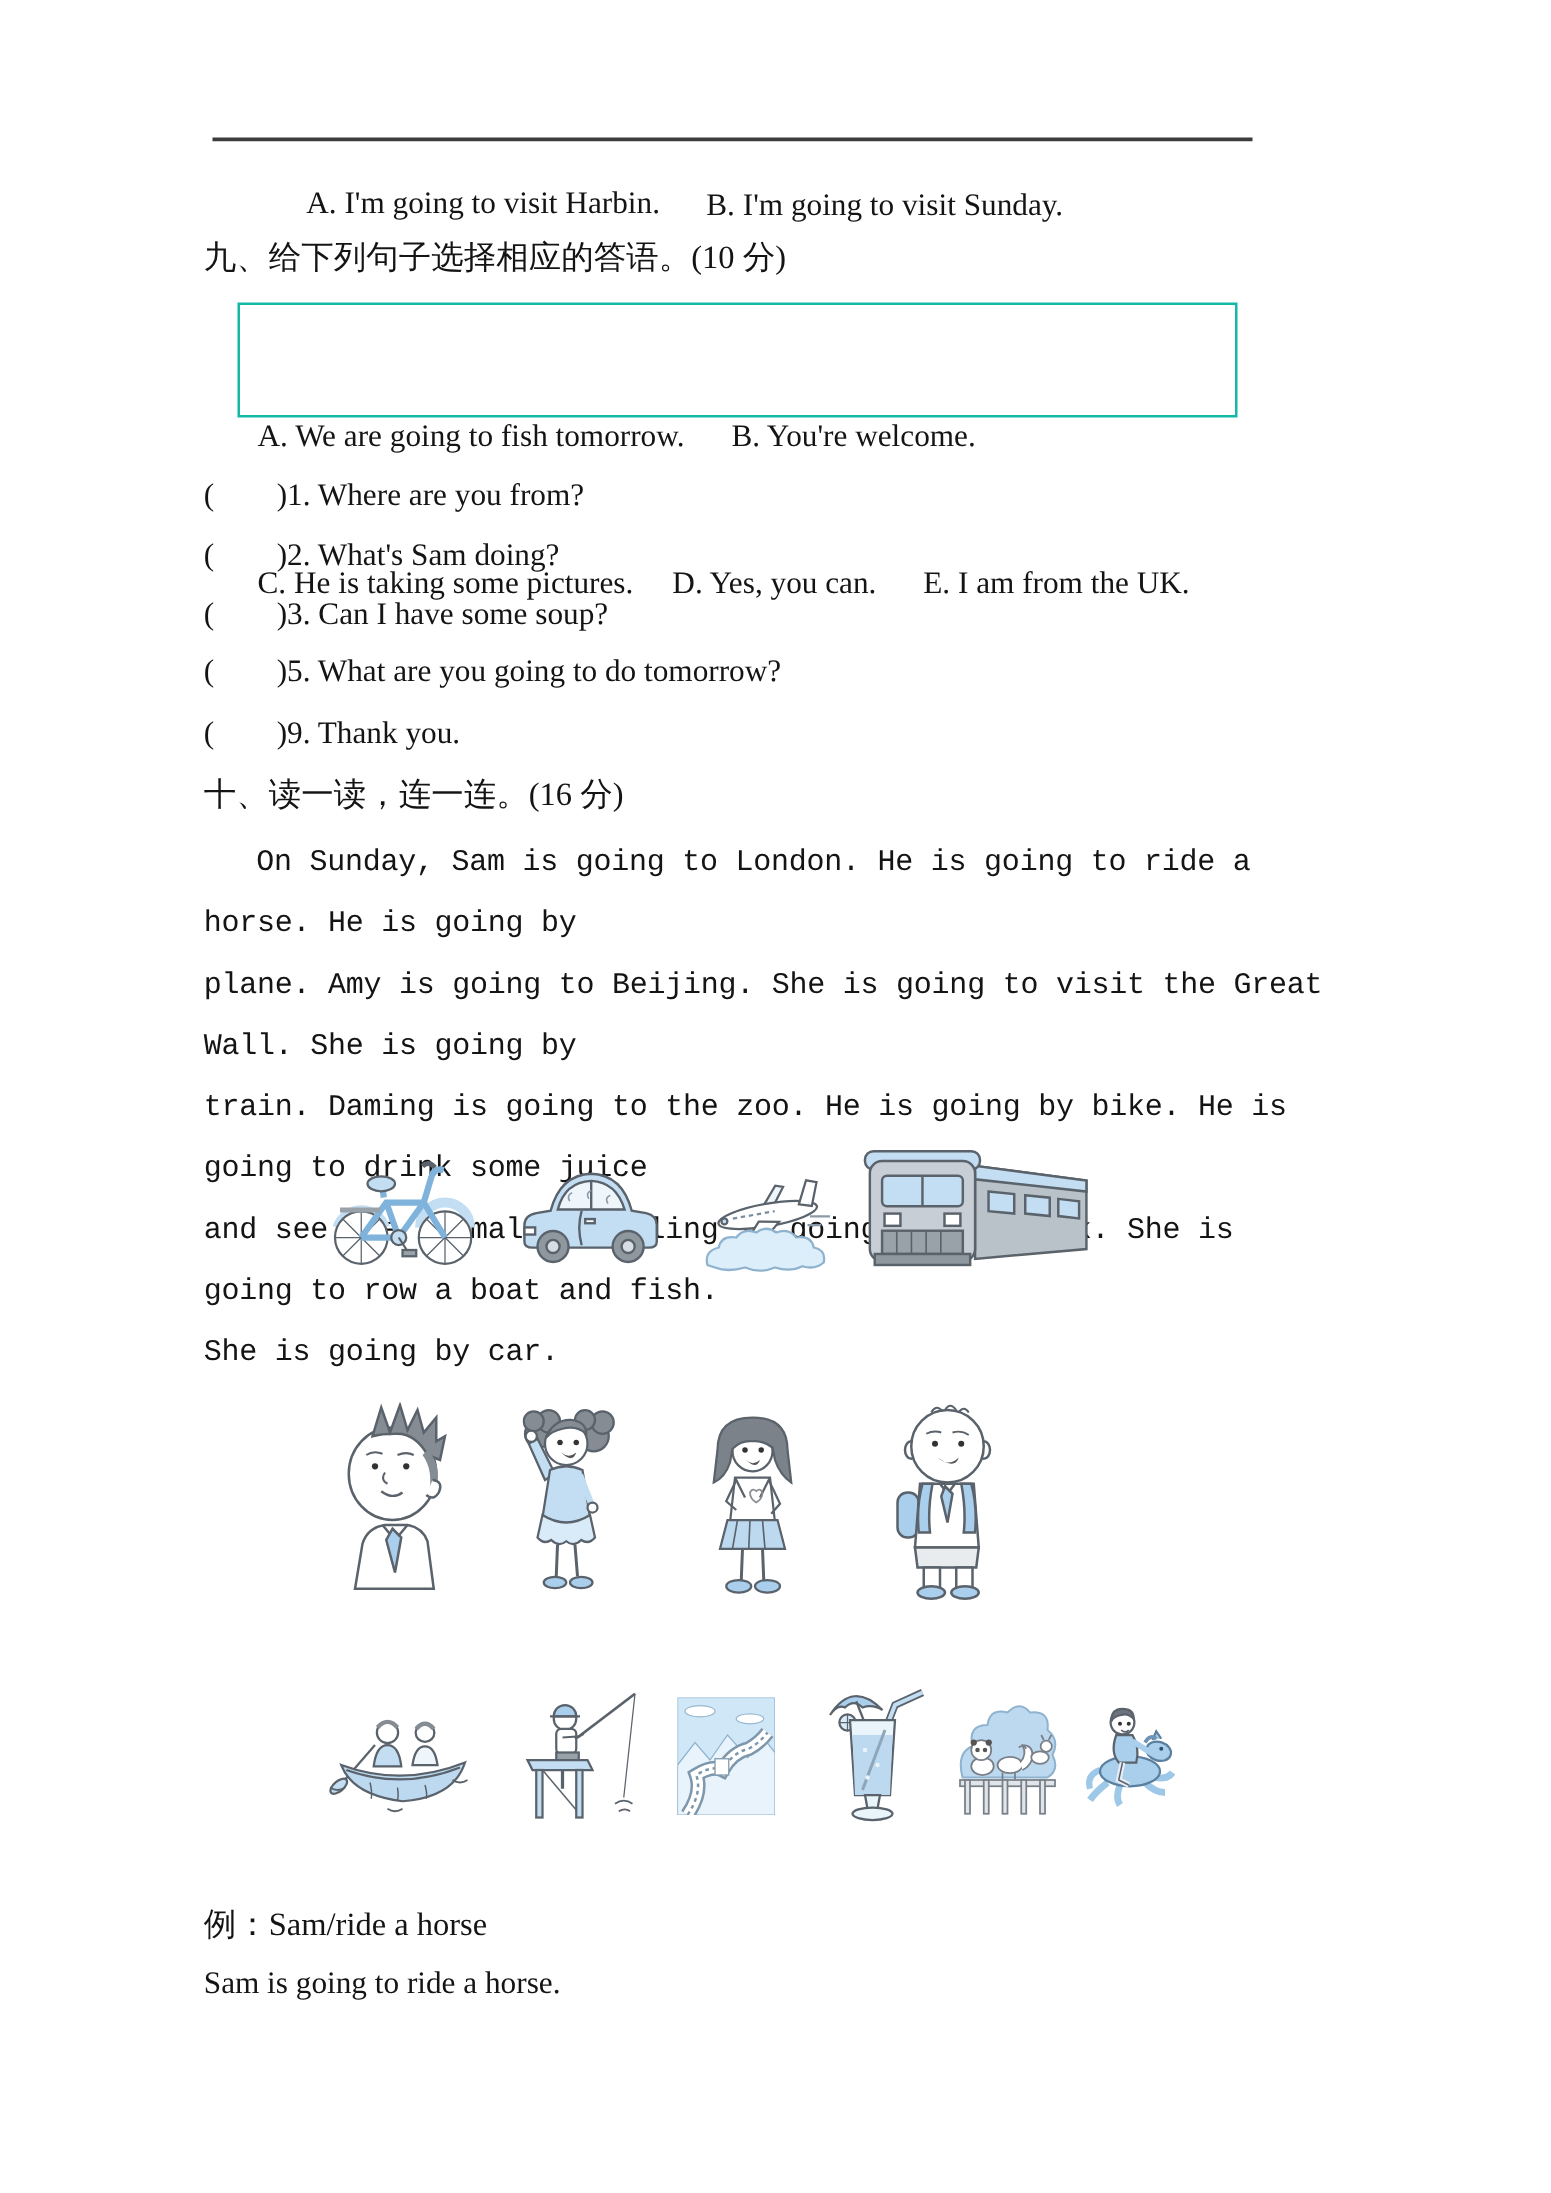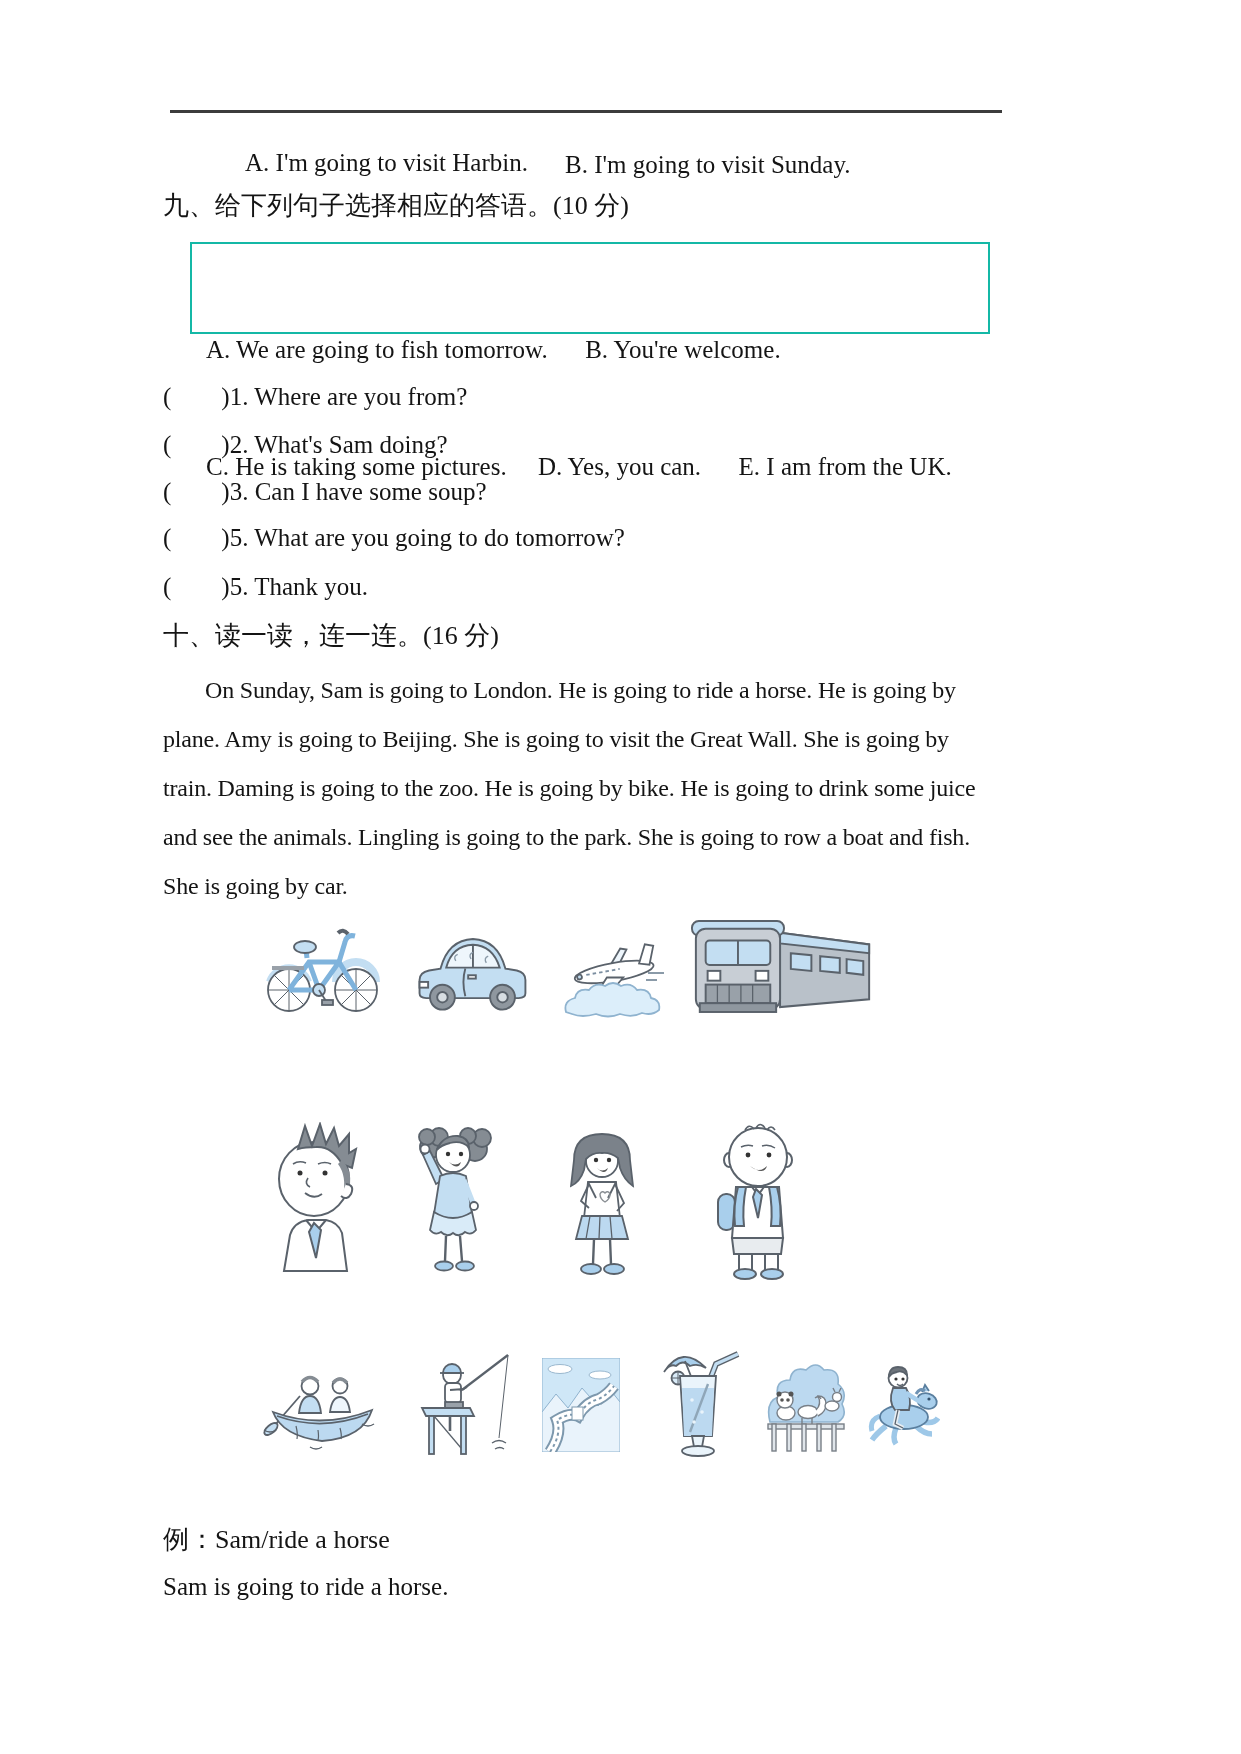--- a/index.html
+++ b/index.html
@@ -4,21 +4,21 @@
 <style>
   html,body{margin:0;padding:0;background:#e9e9e9;}
   .page{position:relative;width:1241px;height:1754px;background:#ffffff;margin:0 auto;
         font-family:"Liberation Serif","DejaVu Serif",serif;color:#141414;overflow:hidden;}
   .t{position:absolute;font-size:25px;white-space:pre;line-height:1.2;}
   .zh{font-size:26px;}
   .rule{position:absolute;left:170px;top:110px;width:832px;height:3px;background:#3c3c3c;}
   .abox{position:absolute;left:190px;top:242px;width:800px;height:92px;border:2px solid #14b8a6;
         box-sizing:border-box;padding:8px 0 0 14px;font-size:25px;line-height:39px;white-space:pre;}
   .passage{position:absolute;left:163px;top:666px;width:900px;font-size:24px;line-height:49px;
-           letter-spacing:-0.2px;}
+           letter-spacing:-0.2px;font-family:Liberation Mono, monospace;}
   .passage .ln:first-child{text-indent:42px;}
   .img{position:absolute;}
   .img svg{display:block;width:100%;height:100%;}
 </style>
 </head>
 <body>
 
 <div class="page">
 
   <div class="rule"></div>
@@ -30,21 +30,21 @@
 
   <div class="abox">
     <div>A. We are going to fish tomorrow.      B. You're welcome.</div>
     <div>C. He is taking some pictures.     D. Yes, you can.      E. I am from the UK.</div>
   </div>
 
   <div class="t" style="left:163px;top:382px;">(        )1. Where are you from?</div>
   <div class="t" style="left:163px;top:430px;">(        )2. What's Sam doing?</div>
   <div class="t" style="left:163px;top:477px;">(        )3. Can I have some soup?</div>
   <div class="t" style="left:163px;top:523px;">(        )5. What are you going to do tomorrow?</div>
-  <div class="t" style="left:163px;top:572px;">(        )5. Thank you.</div>
+  <div class="t" style="left:163px;top:572px;">(        )9. Thank you.</div>
 
   <div class="t zh" style="left:163px;top:620px;">十、读一读，连一连。(16 分)</div>
 
   <div class="passage">
     <div class="ln">On Sunday, Sam is going to London. He is going to ride a horse. He is going by</div>
     <div class="ln">plane. Amy is going to Beijing. She is going to visit the Great Wall. She is going by</div>
     <div class="ln">train. Daming is going to the zoo. He is going by bike. He is going to drink some juice</div>
     <div class="ln">and see the animals. Lingling is going to the park. She is going to row a boat and fish.</div>
     <div class="ln">She is going by car.</div>
   </div>

